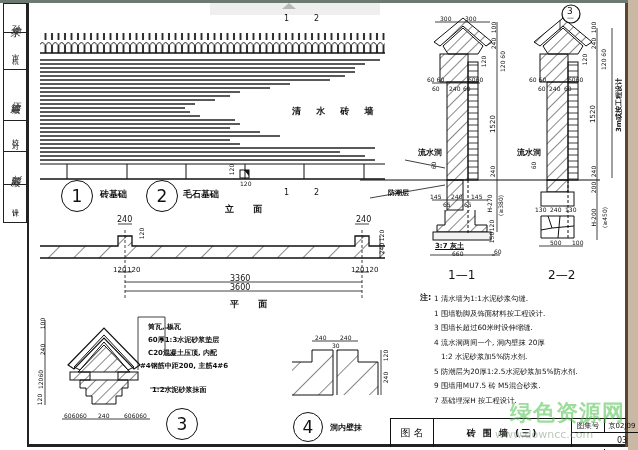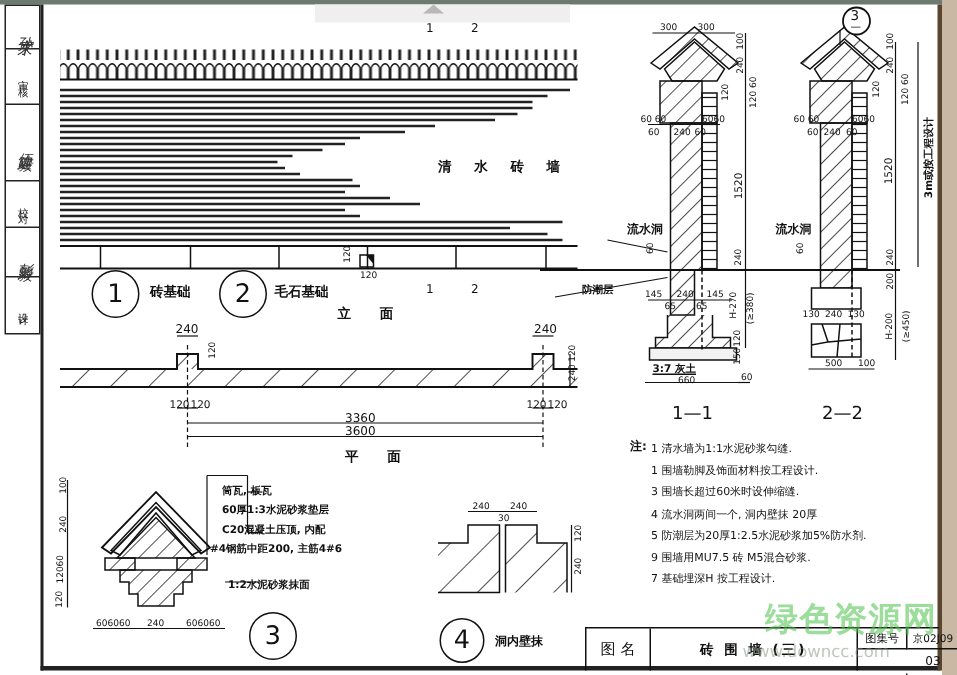--- a/index.html
+++ b/index.html
@@ -317,20 +317,21 @@
 <div class="lbl" style="left:380px;top:374px;font-size:6px;transform:rotate(-90deg);">240</div>
 <div class="circle" style="left:293px;top:412px;width:28px;height:28px;">4</div>
 <div class="lbl cjk" style="left:330px;top:422px;font-size:8px;">洞内壁抹</div>
 
 <div class="lbl cjk" style="left:420px;top:292px;font-size:8px;">注:</div>
 <div class="notes">
   <div class="row">1  清水墙为1:1水泥砂浆勾缝.</div>
   <div class="row">1  围墙勒脚及饰面材料按工程设计.</div>
   <div class="row">3  围墙长超过60米时设伸缩缝.</div>
   <div class="row">4  流水洞两间一个, 洞内壁抹 20厚</div>
+  <div class="row" style="white-space:pre;">   1:2 水泥砂浆加5%防水剂.</div>
   <div class="row">5  防潮层为20厚1:2.5水泥砂浆加5%防水剂.</div>
   <div class="row">9  围墙用MU7.5 砖 M5混合砂浆.</div>
   <div class="row">7  基础埋深H 按工程设计.</div>
 </div>
 
 <div class="title-block">
   <div class="tb-cell" style="left:0;top:0;width:42px;height:28px;border-right:1px solid #111;font-size:10px;">图 名</div>
   <div class="tb-cell" style="left:43px;top:0;width:137px;height:28px;border-right:1px solid #111;font-size:9px;font-weight:bold;letter-spacing:2px;">砖 围 墙 (三)</div>
   <div class="tb-cell" style="left:181px;top:0;width:32px;height:13px;border-right:1px solid #111;border-bottom:1px solid #111;font-size:7.5px;">图集号</div>
   <div class="tb-cell" style="left:214px;top:0;width:34px;height:13px;border-bottom:1px solid #111;font-size:7px;">京02J09</div>

